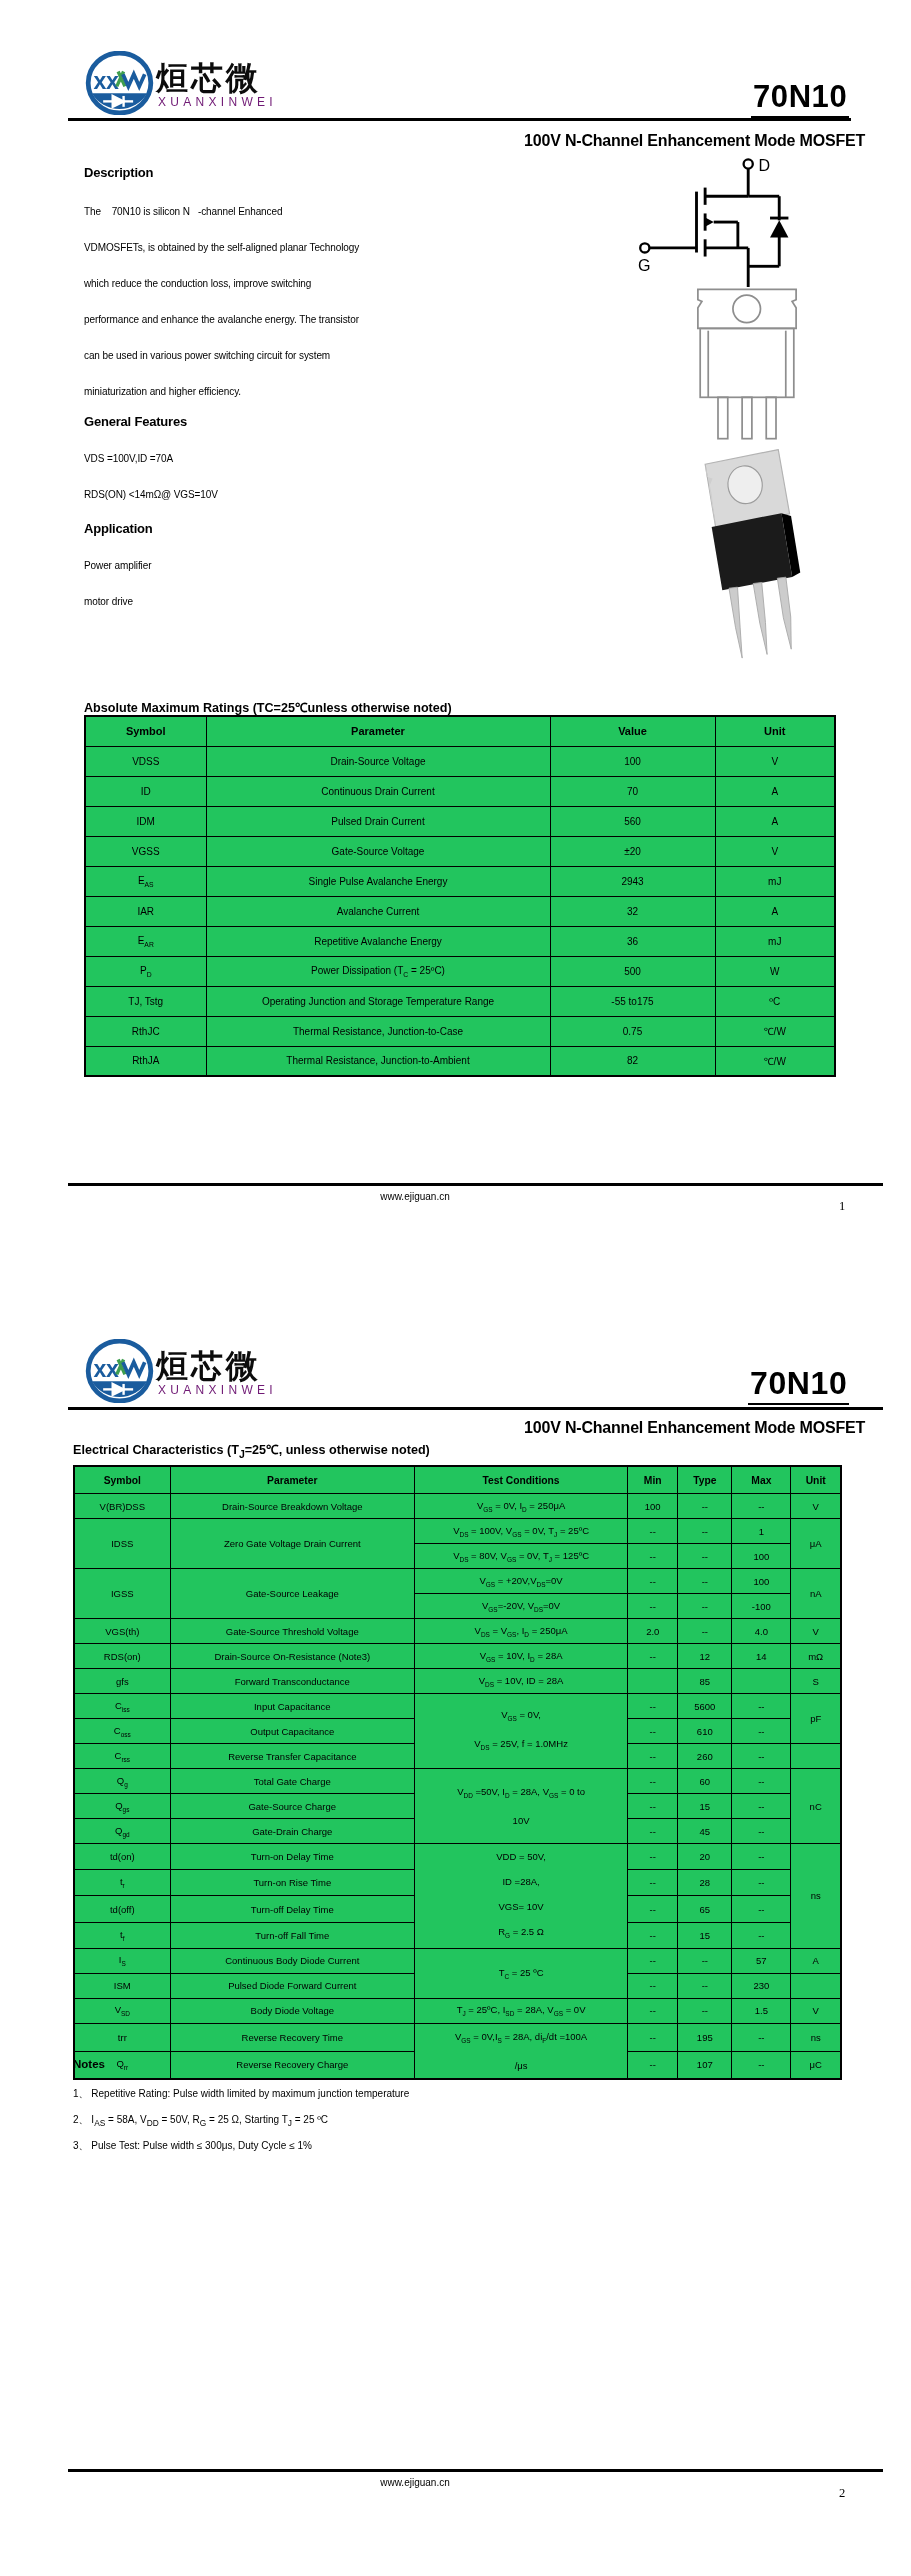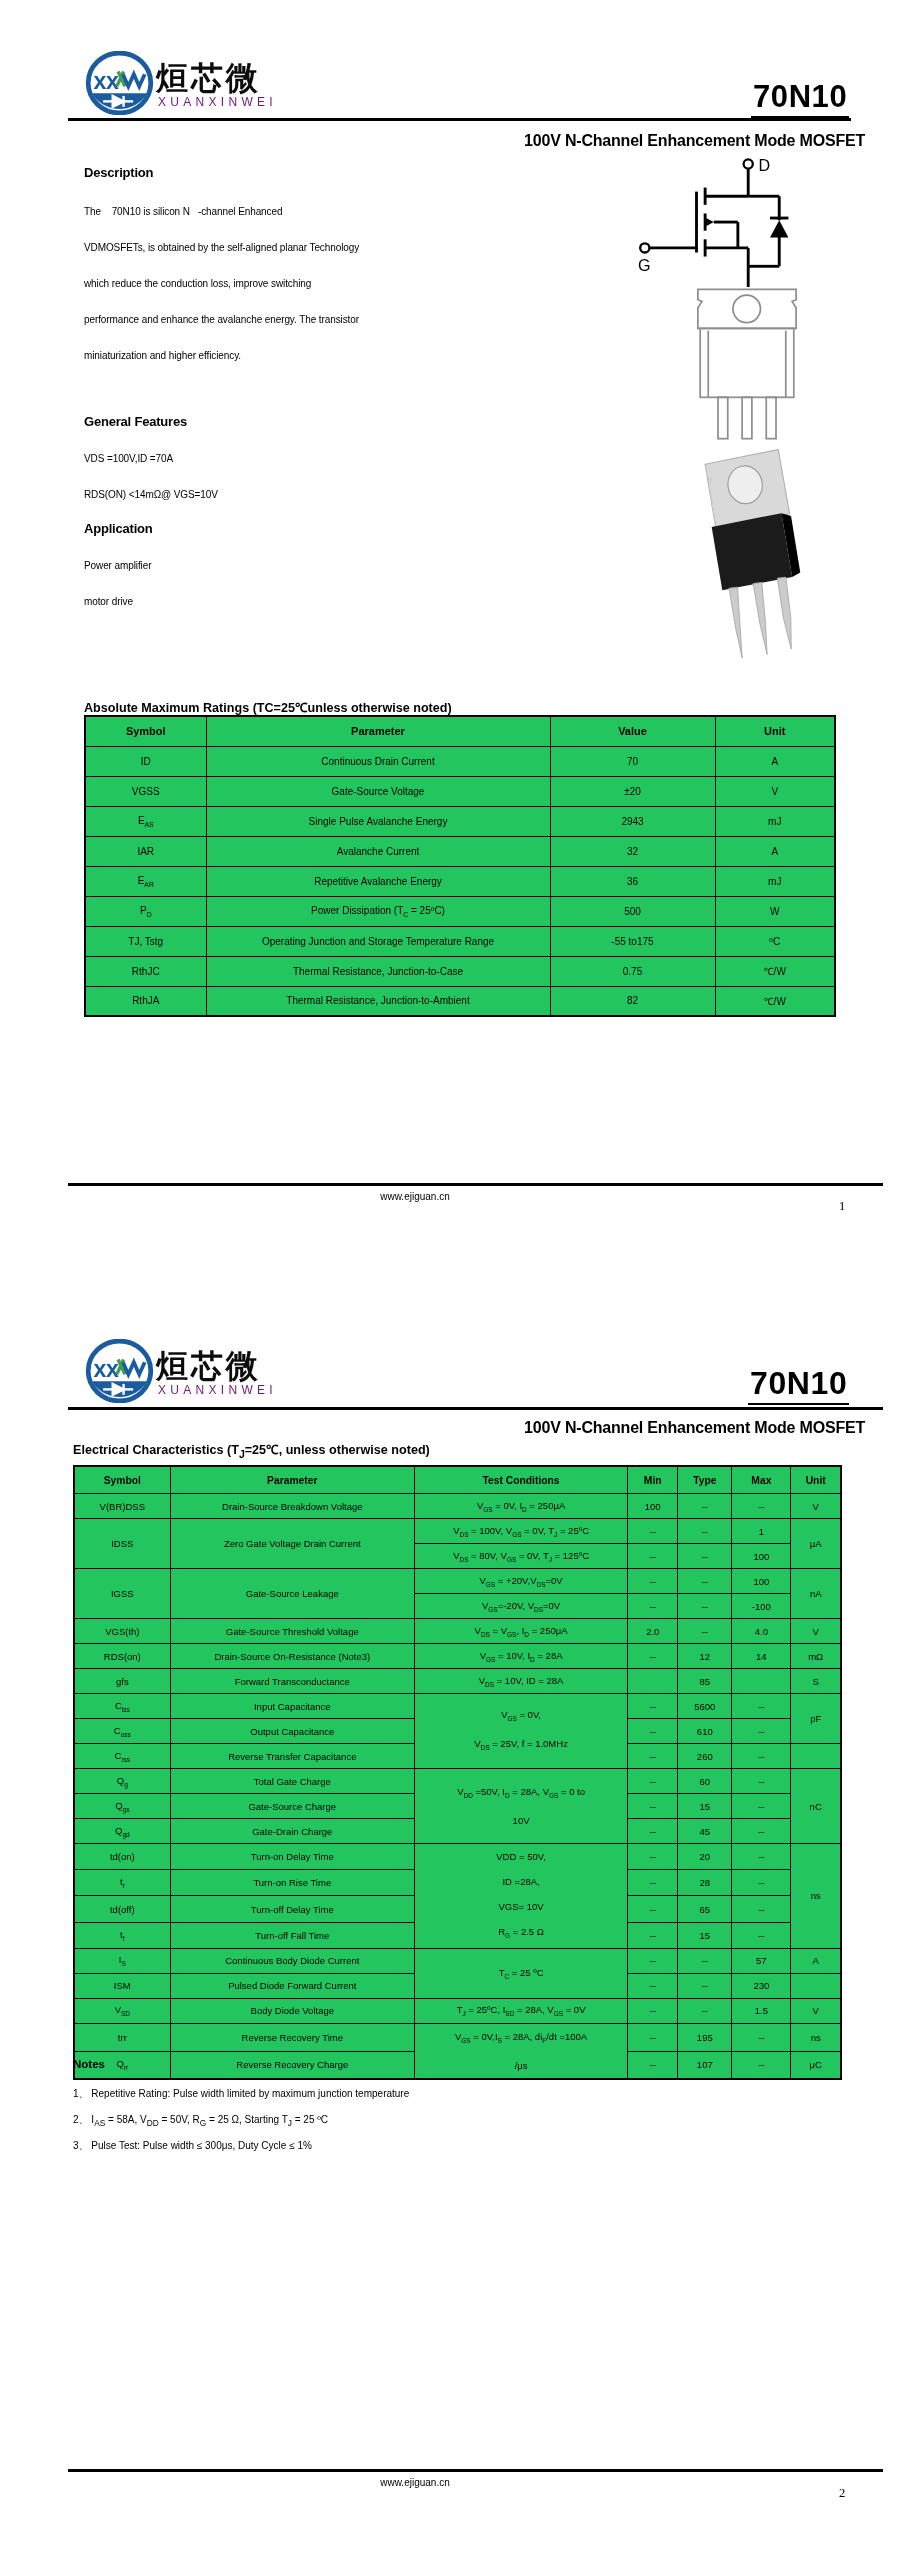--- a/index.html
+++ b/index.html
@@ -81,20 +81,21 @@
   <div class="part-number">70N10</div>
   <div class="header-rule"></div>
   <div class="doc-subtitle">100V N-Channel Enhancement Mode MOSFET</div>
 
   <div class="sec-title" style="top:165px;">Description</div>
   <div class="lines" style="top:194px;">
       <div>The    70N10 is silicon N   -channel Enhanced</div>
       <div>VDMOSFETs, is obtained by the self-aligned planar Technology</div>
       <div>which reduce the conduction loss, improve switching</div>
       <div>performance and enhance the avalanche energy. The transistor</div>
+      <div>can be used in various power switching circuit for system</div>
       <div>miniaturization and higher efficiency.</div>
     </div>
 
   <div class="sec-title" style="top:414px;">General Features</div>
   <div class="lines" style="top:441px;">
       <div>VDS =100V,ID =70A</div>
       <div>RDS(ON) &lt;14mΩ@ VGS=10V</div>
     </div>
 
   <div class="sec-title" style="top:521px;">Application</div>
@@ -167,23 +168,35 @@
   <thead>
         <tr>
           <th>Symbol</th>
           <th>Parameter</th>
           <th>Value</th>
           <th>Unit</th>
         </tr>
       </thead>
       <tbody>
         <tr>
+          <td>VDSS</td>
+          <td>Drain-Source Voltage</td>
+          <td>100</td>
+          <td>V</td>
+        </tr>
+        <tr>
           <td>ID</td>
           <td>Continuous Drain Current</td>
           <td>70</td>
+          <td>A</td>
+        </tr>
+        <tr>
+          <td>IDM</td>
+          <td>Pulsed Drain Current</td>
+          <td>560</td>
           <td>A</td>
         </tr>
         <tr>
           <td>VGSS</td>
           <td>Gate-Source Voltage</td>
           <td>±20</td>
           <td>V</td>
         </tr>
         <tr>
           <td>E<sub>AS</sub></td>

